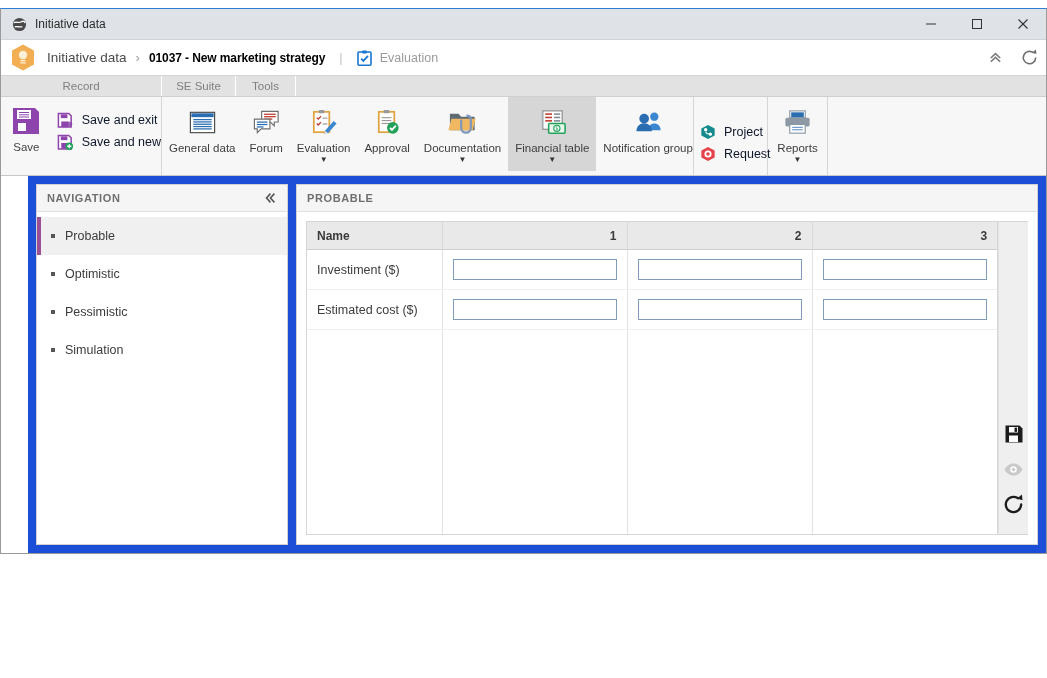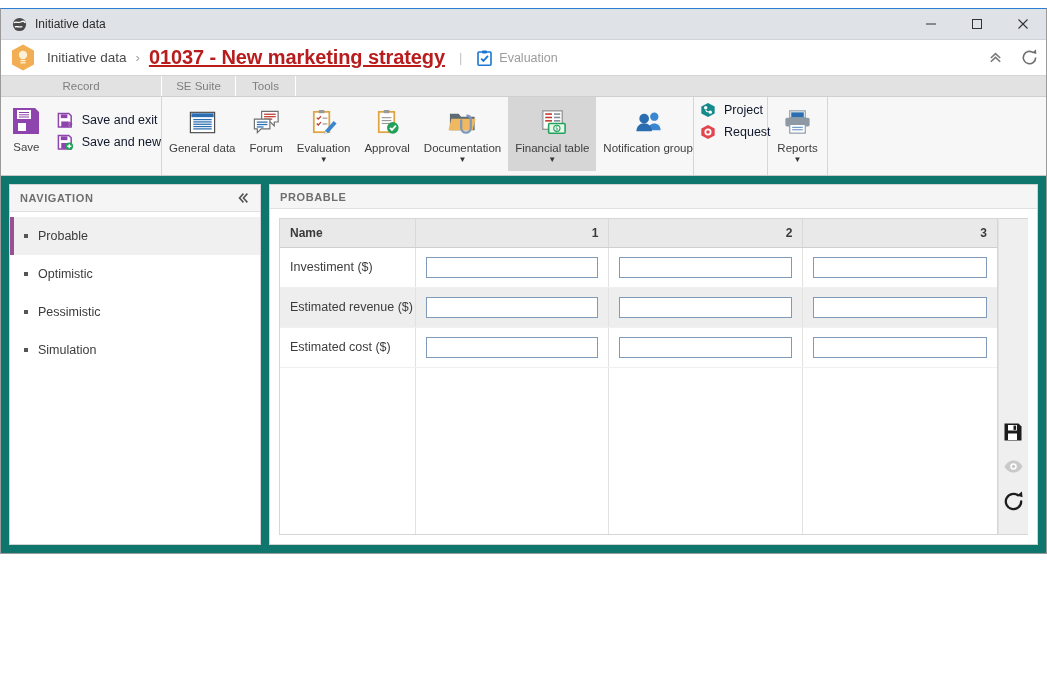--- a/index.html
+++ b/index.html
@@ -73,25 +73,24 @@
     margin-left: 11px;
     font-size: 13.5px;
     color: #4a4a4a;
   }
   .crumb-sep {
     margin: 0 9px;
     color: #a0a0a0;
     font-size: 13px;
   }
   .crumb-title {
-    font-size: 20px;
+    font-size: 12px;
     font-weight: bold;
-    color: #b91c1c;
+    color: #000000;
     letter-spacing: -0.1px;
-    text-decoration: underline;
   }
   .crumb-pipe {
     margin: 0 14px;
     color: #c3c3c3;
     font-size: 13px;
   }
   .crumb-eval-icon {
     width: 16px; height: 16px;
     display: flex; align-items: center; justify-content: center;
   }
@@ -176,25 +175,26 @@
   }
   .small-btn .ic { width: 20px; height: 18px; display:flex; align-items:center; justify-content:center;}
   .small-btn .lb { font-size: 12.5px; color: #0f172a; margin-left: 6px; white-space: nowrap;}
 
   .stack-col { display: flex; flex-direction: column; padding-top: 12px; }
 
   
   .content {
     flex: 1 1 auto;
     display: flex;
-    background: #0f766e;
+    background: #1d4ed8;
     padding: 8px;
     box-sizing: border-box;
     gap: 8px;
     overflow: hidden;
+    margin-left: 27px;
   }
 
   
   .sidebar {
     width: 252px;
     flex: 0 0 auto;
     background: #ffffff;
     border: 1px solid #d2d2d2;
     display: flex;
     flex-direction: column;
@@ -605,21 +605,21 @@
               <path d="M15.5 24 c0 -4.2 3 -7 6.5 -7 c3.5 0 6.5 2.8 6.5 7 z" fill="#3b86d0"></path>
               <circle cx="11.5" cy="12" r="5" fill="#2a6db0"></circle>
               <path d="M3.5 25 c0 -5 3.6 -8.3 8 -8.3 c4.4 0 8 3.3 8 8.3 z" fill="#2a6db0"></path>
             </svg>
           </span>
           <span class="lb">Notification group</span>
         </div>
       </div>
 
       <div class="grp-body" style="width:74px">
-        <div class="stack-col" style="padding-top:2px">
+        <div class="stack-col" style="padding-top:24px">
           <div class="small-btn">
             <span class="ic">
               <svg width="16" height="16" viewBox="0 0 18 18">
                 <polygon points="9,1 16.5,5.2 16.5,12.8 9,17 1.5,12.8 1.5,5.2" fill="#168a8c"></polygon>
                 <circle cx="6.4" cy="6.4" r="1.9" fill="#ffffff"></circle>
                 <circle cx="11.6" cy="11.4" r="1.9" fill="#ffffff"></circle>
                 <path d="M6.6 8.6 c0 2 1.6 2.6 3.2 2.2" stroke="#ffffff" stroke-width="1.2" fill="none"></path>
               </svg>
             </span>
             <span class="lb">Project</span>
@@ -708,26 +708,20 @@
                 <th class="val-col last">3</th>
               </tr>
             </thead>
             <tbody>
               <tr class="odd">
                 <td class="lbl">Investiment ($)</td>
                 <td><input class="cell-input" type="text" value="" style=""></td>
                 <td><input class="cell-input" type="text" value="" style=""></td>
                 <td class="last"><input class="cell-input" type="text" value="" style=""></td>
               </tr>
-              <tr class="even">
-                <td class="lbl">Estimated revenue ($)</td>
-                <td><input class="cell-input" type="text" value="" style=""></td>
-                <td><input class="cell-input" type="text" value="" style=""></td>
-                <td class="last"><input class="cell-input" type="text" value="" style=""></td>
-              </tr>
               <tr class="odd">
                 <td class="lbl">Estimated cost ($)</td>
                 <td><input class="cell-input" type="text" value="" style=""></td>
                 <td><input class="cell-input" type="text" value="" style=""></td>
                 <td class="last"><input class="cell-input" type="text" value="" style=""></td>
               </tr>
               <tr class="row-filler">
                 <td style="height:205px"></td>
                 <td></td>
                 <td></td>

